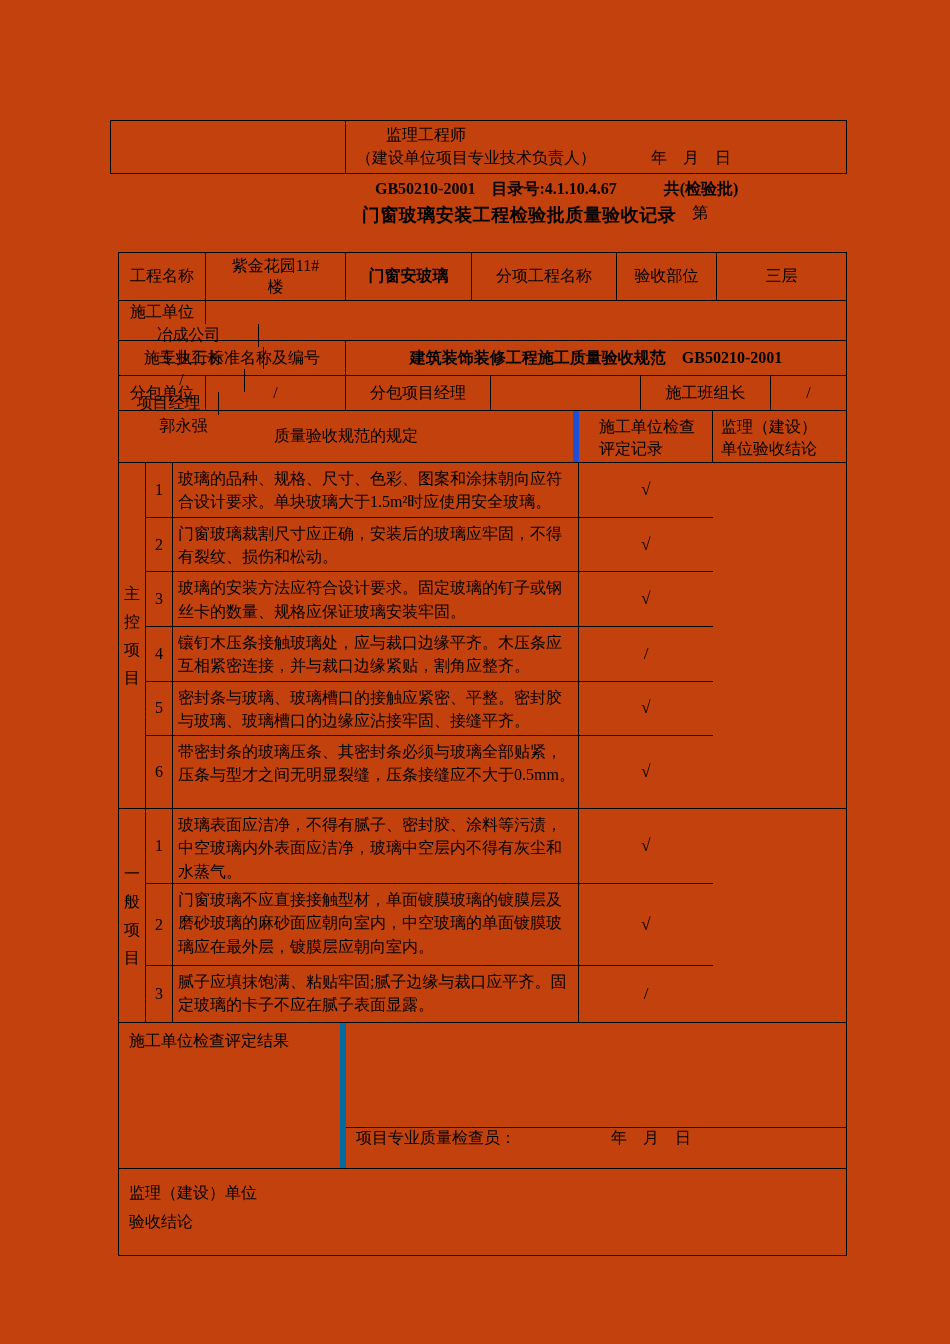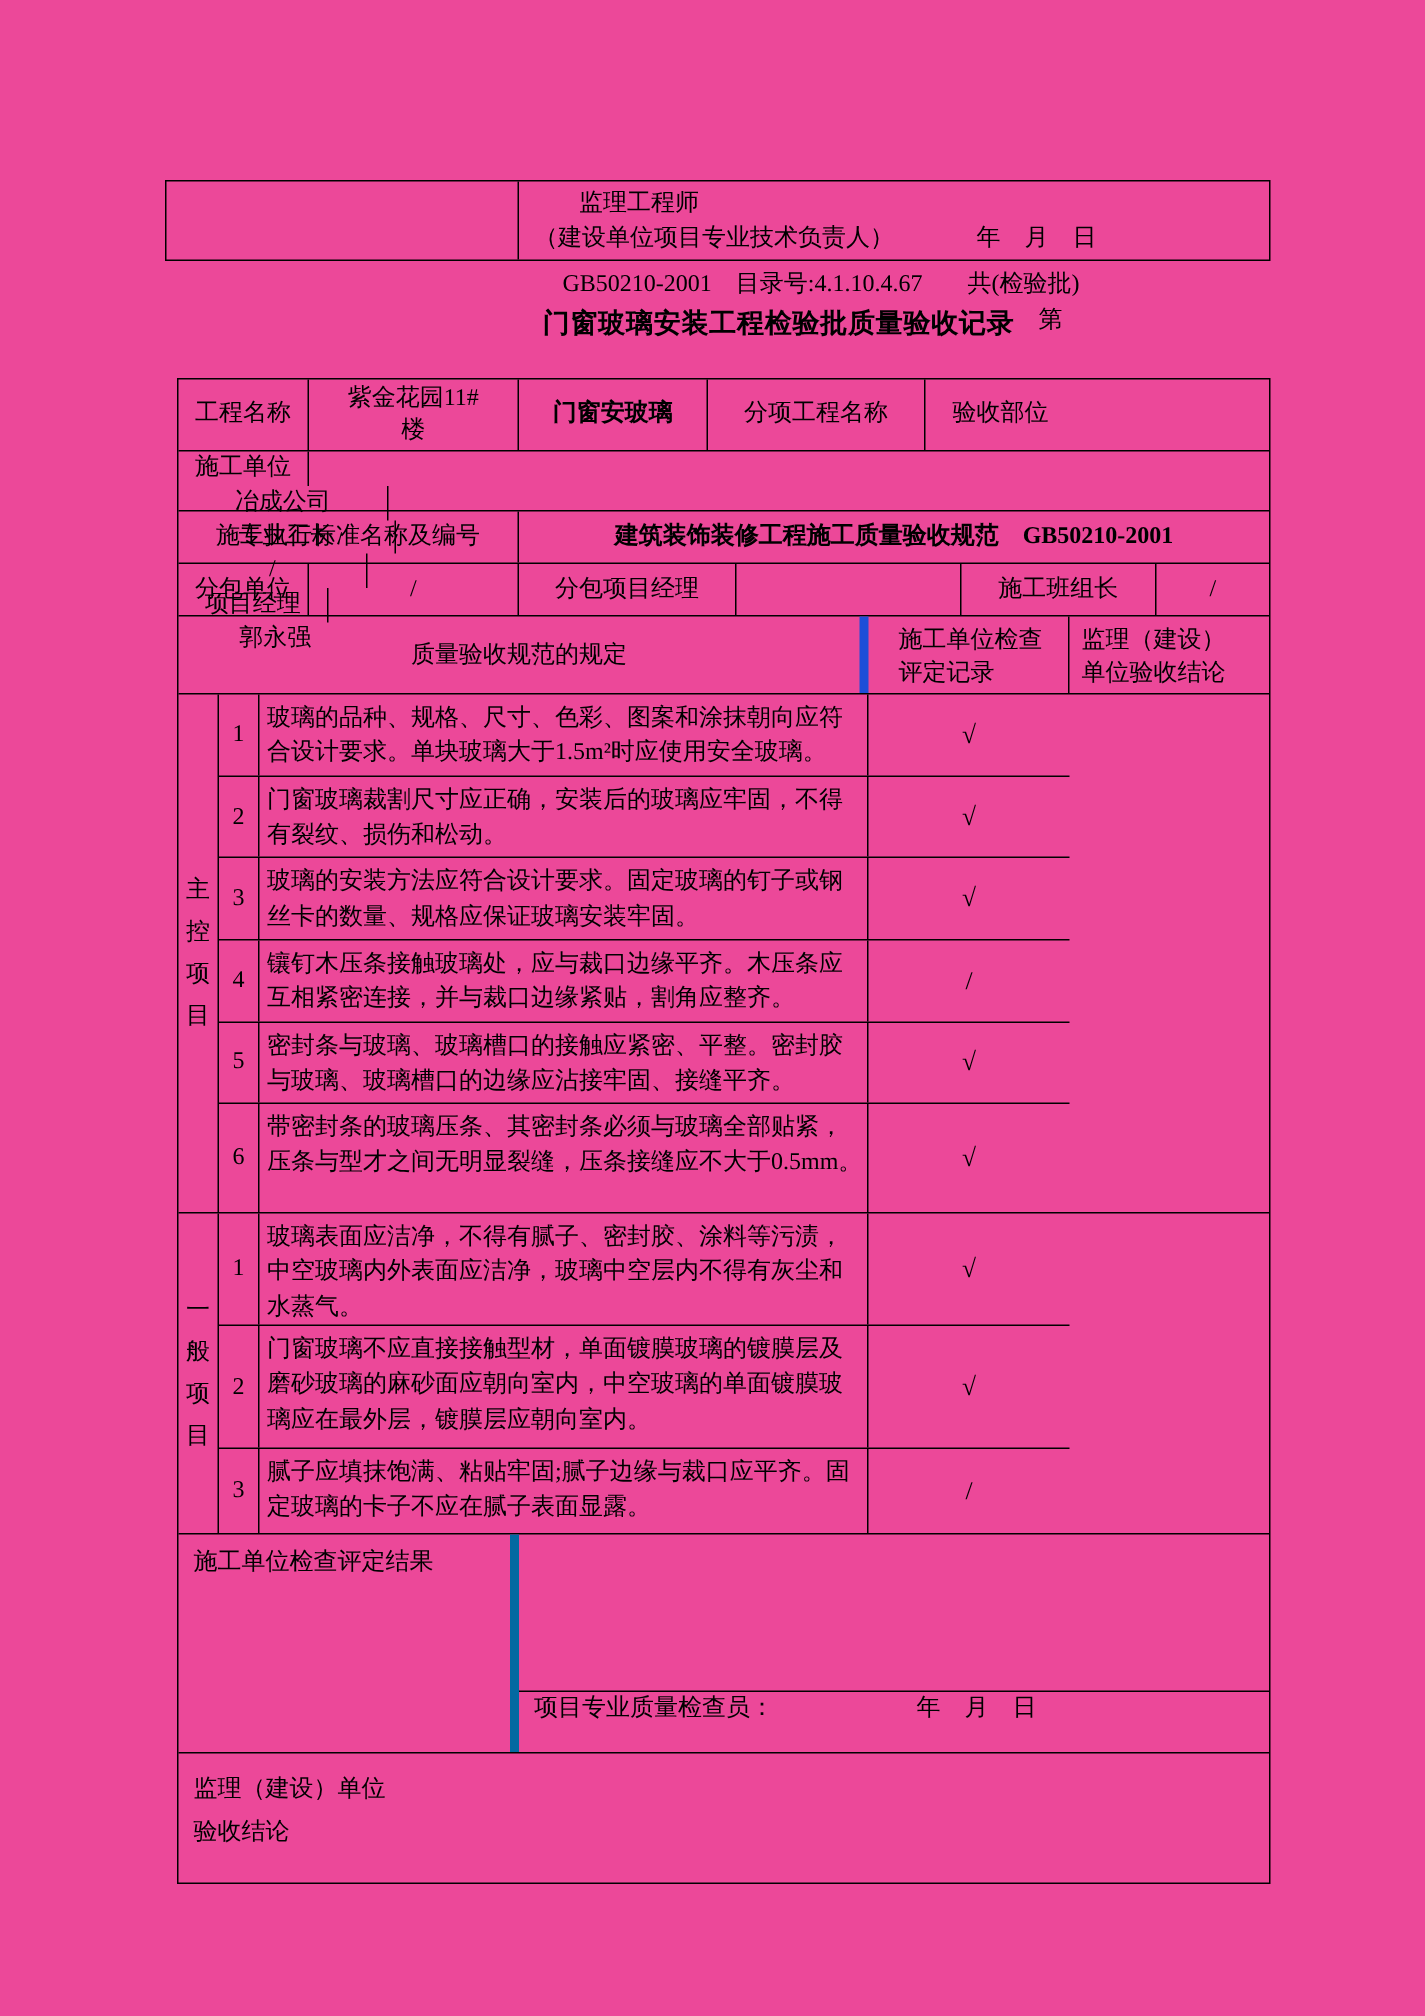--- a/index.html
+++ b/index.html
@@ -1,33 +1,33 @@
 <!DOCTYPE html>
 <html><head>
 <meta charset="utf-8">
 <style>
   * { box-sizing: border-box; margin: 0; padding: 0; }
   body { background: #ffffff; }
   .page {
     position: relative;
     width: 950px; height: 1344px;
-    background: #ec4899;
+    background: #c2410c;
     font-family: "Liberation Serif", "DejaVu Serif", serif;
     font-size: 16px; color: #000;
     overflow: hidden;
   }
   
   .topbox { position: absolute; left: 110px; top: 120px; width: 737px; height: 54px; border: 1px solid #000; display: flex; }
   .topbox-empty { width: 235px; border-right: 1px solid #000; }
   .topbox-content { flex: 1; padding: 4px 0 4px 10px; display: flex; flex-direction: column; justify-content: space-between; }
   .topbox-line1 { padding-left: 30px; }
   .topbox-line2 { display: flex; align-items: baseline; }
   .topbox-date { margin-left: 55px; }
 
-  .stdline { position: absolute; left: 375px; top: 179px; display: flex; gap: 30px; }
+  .stdline { position: absolute; left: 375px; top: 179px; display: flex; gap: 47px; font-weight: bold; }
 
   .titlerow { position: absolute; left: 235px; top: 203px; width: 600px; display: flex; justify-content: center; align-items: flex-end; }
   .doc-title { font-size: 18px; font-weight: bold; letter-spacing: 0.5px; }
   .title-suffix { font-size: 16px; margin-left: 16px; padding-bottom: 3px; }
 
   
   .main { position: absolute; left: 118px; top: 252px; width: 729px; border: 1px solid #000; }
   .irow { display: flex; border-bottom: 1px solid #000; }
   .icell { border-right: 1px solid #000; display: flex; align-items: center; justify-content: center; text-align: center; line-height: 1.3; padding: 1px 2px; }
   .icell:last-child { border-right: none; }
@@ -90,20 +90,21 @@
 
   <div class="main">
 
     <div class="irow h48">
       <div class="icell w87">工程名称</div>
       <div class="icell w140 preline">紫金花园11#
 楼</div>
       <div class="icell w126 bold">门窗安玻璃</div>
       <div class="icell w145">分项工程名称</div>
       <div class="icell w100">验收部位</div>
+      <div class="icell w129">三层</div>
     </div>
 
     <div class="irow h40">
       <div class="icell w87">施工单位</div>
       <div class="icell w140">冶成公司</div>
       <div class="icell w145">专业工长</div>
       <div class="icell w126">/</div>
       <div class="icell w100">项目经理</div>
       <div class="icell w129">郭永强</div>
     </div>

